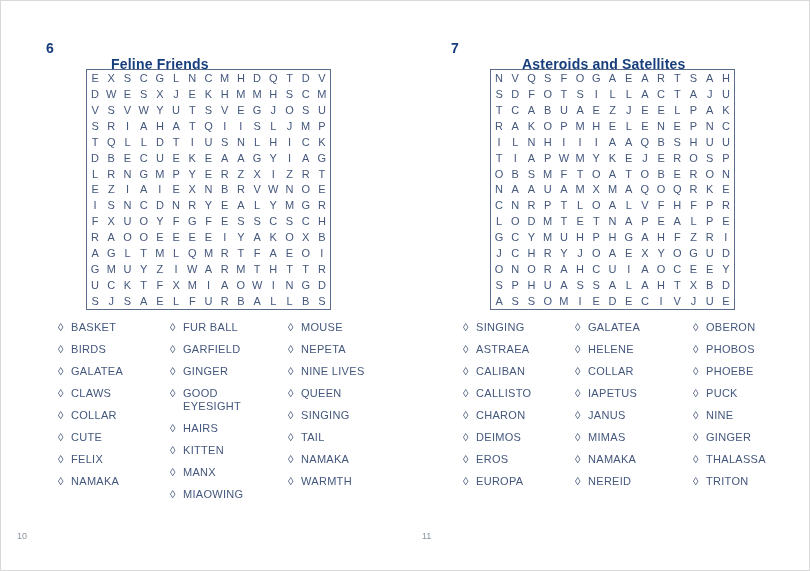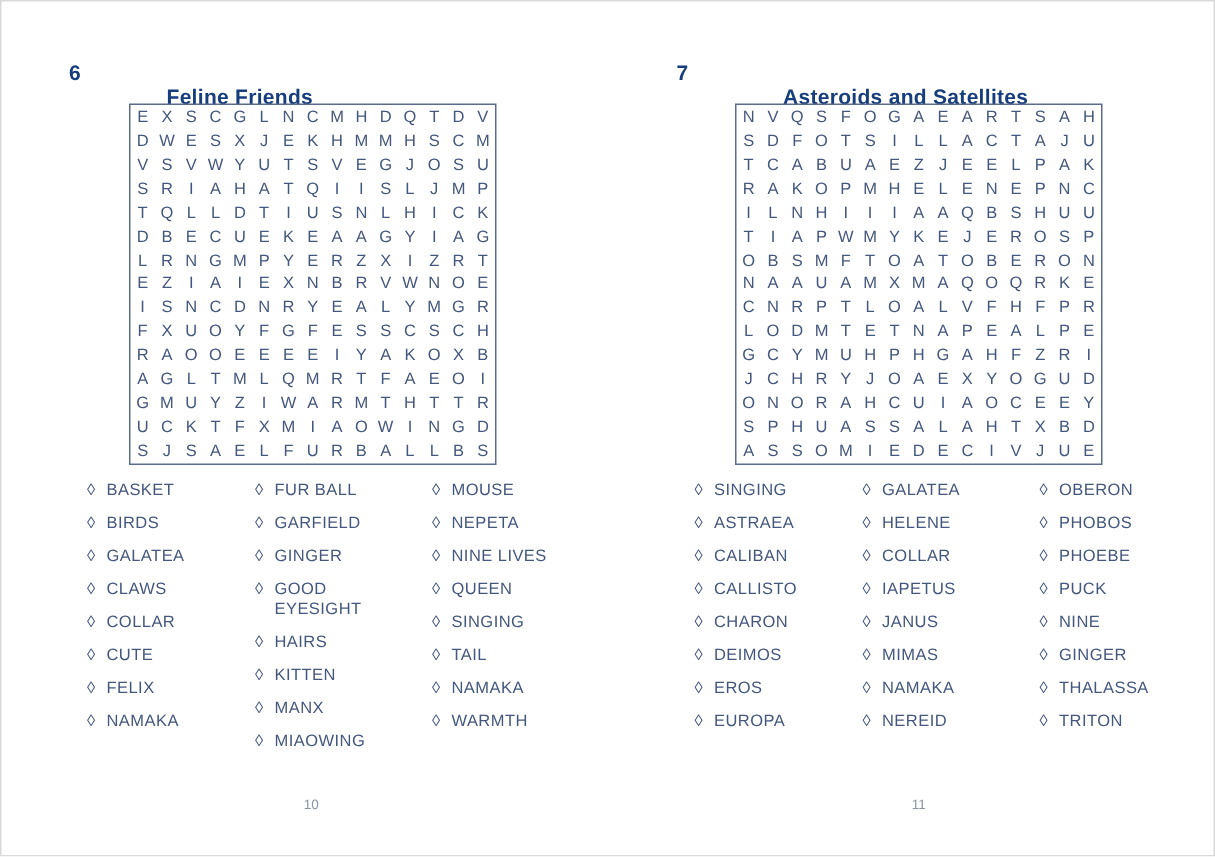--- a/index.html
+++ b/index.html
@@ -49,21 +49,21 @@
   .witem{display:flex;align-items:flex-start;margin-bottom:9px;}
   .wbullet{
     flex:none;width:13px;font-size:11px;line-height:13px;color:var(--c-text);
   }
   .wlabel{
     display:inline-block;max-width:78px;
     font-size:11px;line-height:13px;letter-spacing:.3px;color:var(--c-text);
   }
 
   .pagefoot{
-    position:absolute;top:530px;left:4px;width:100%;text-align:center;
+    position:absolute;top:530px;left:16px;width:100%;text-align:left;
     font-size:9px;color:var(--c-pagenum);
   }
 </style>
 </head>
 <body>
 
 <div class="canvas">
 
   <section class="page left">
     <span class="pnum">6</span>

